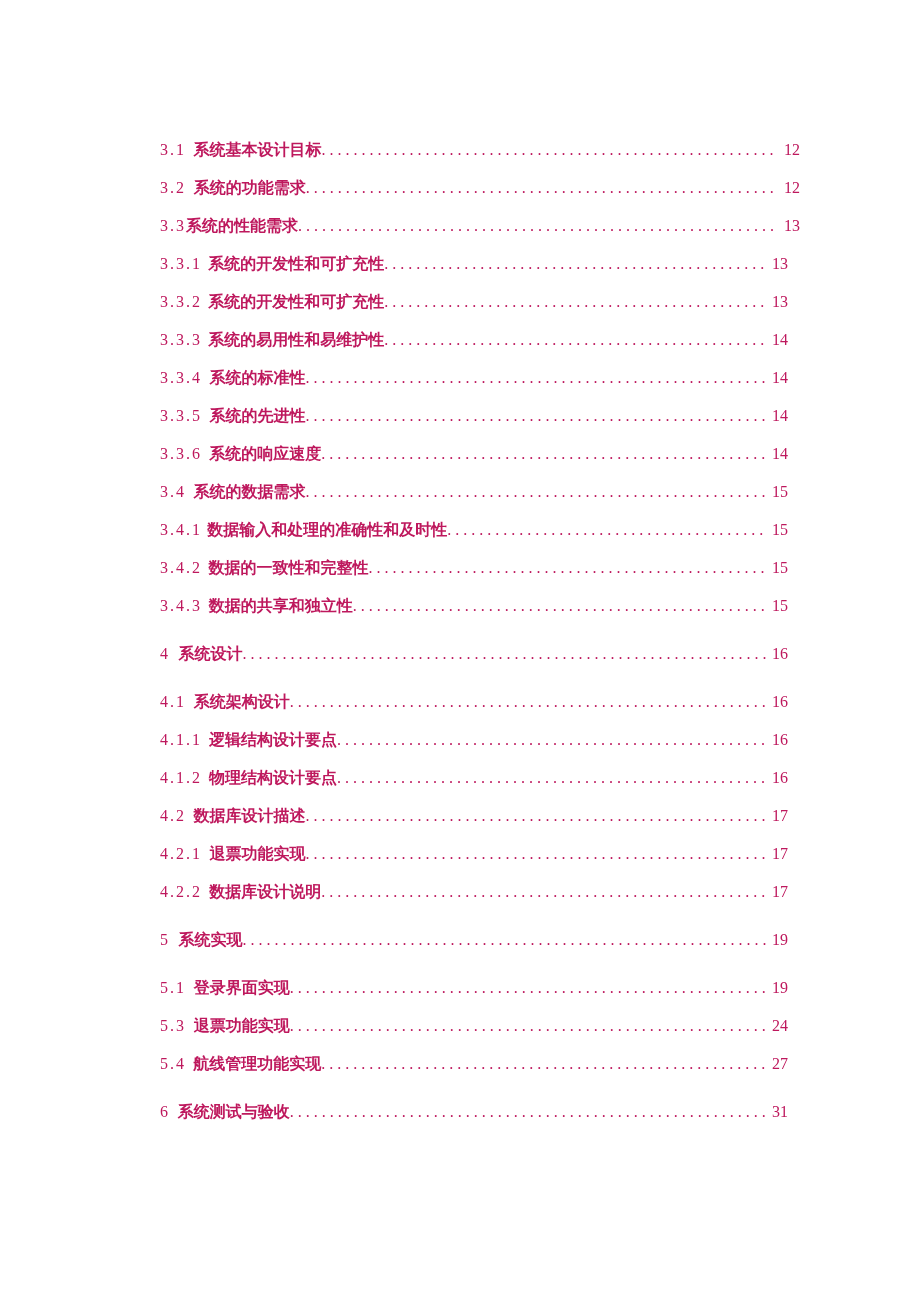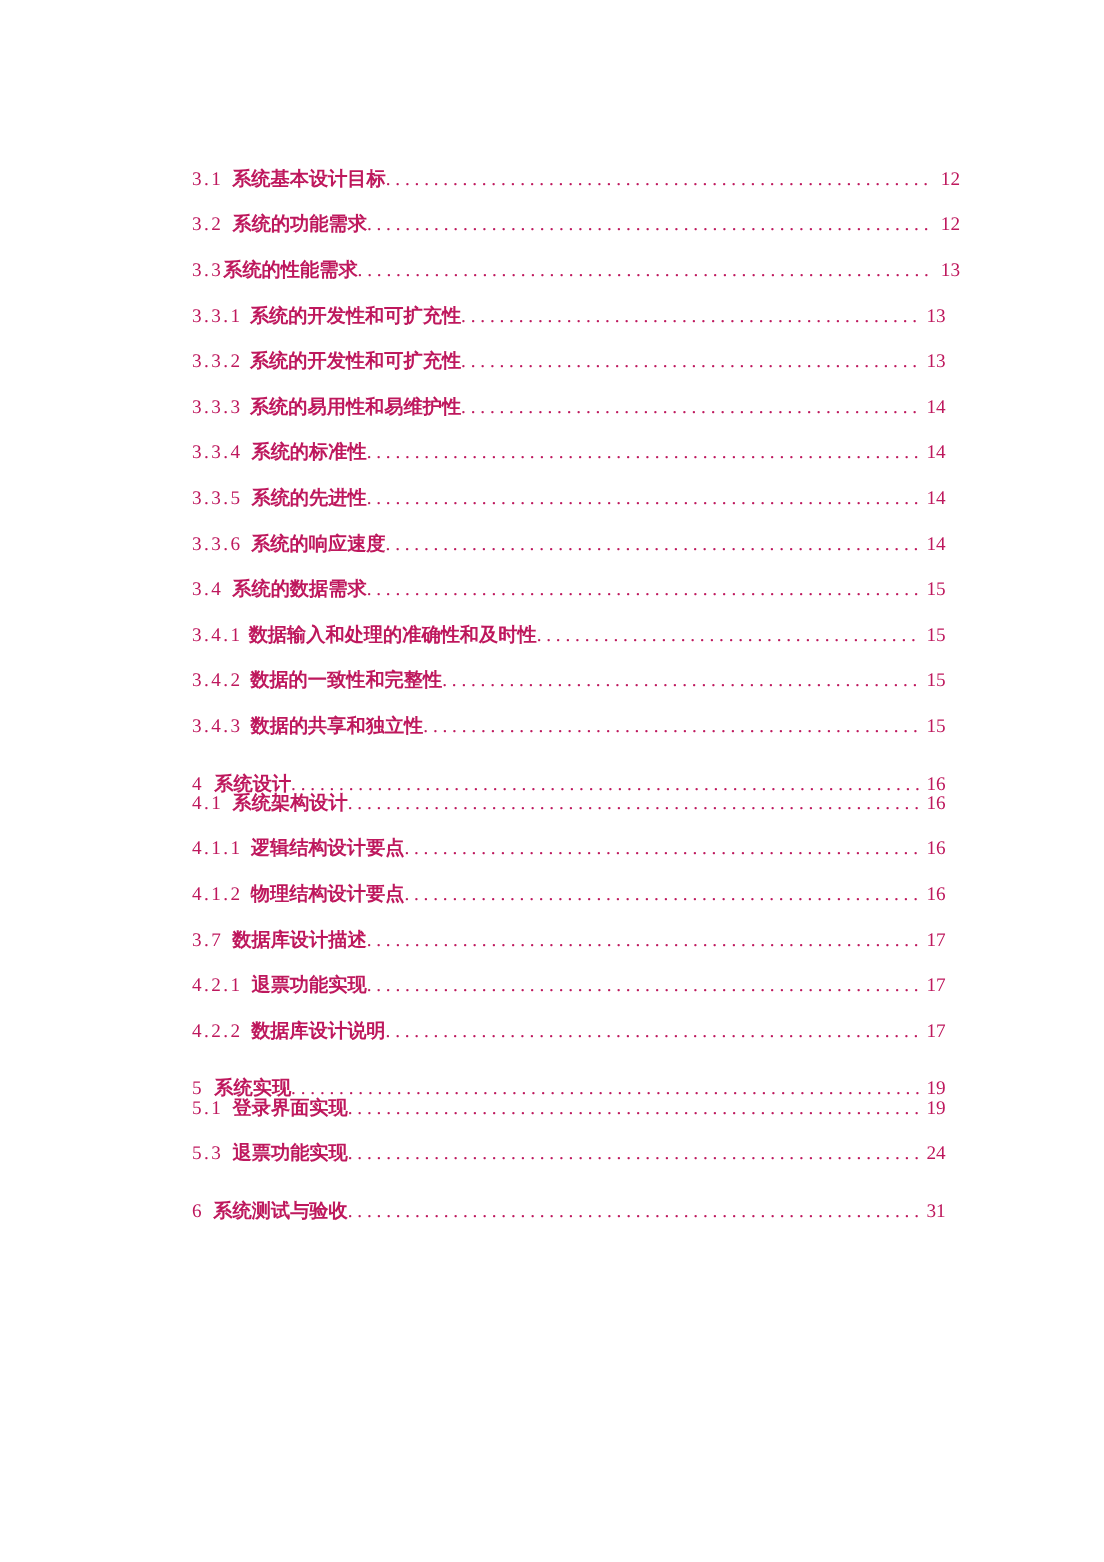--- a/index.html
+++ b/index.html
@@ -19,21 +19,21 @@
   }
   .toc-line {
     display: flex;
     align-items: baseline;
     white-space: nowrap;
     line-height: 1;
   }
   .toc-line.spaced { margin-top: 22px; }
   .toc-line.normal { margin-top: 22px; }
   .toc-line.section { margin-top: 32px; }
-  .toc-line.after-section { }
+  .toc-line.after-section { margin-top: 32px; }
   .num {
     flex: 0 0 auto;
     letter-spacing: 2px;
   }
   .title {
     flex: 0 0 auto;
     font-weight: bold;
   }
   .gap-wide   { display:inline-block; width: 22px; }
   .leader {
@@ -167,21 +167,21 @@
         <span class="pg wide">16</span>
       </div>
       <div class="toc-line normal">
         <span class="num">4.1.2</span>
         <span class="gap-wide"></span>
         <span class="title">物理结构设计要点 </span>
         <span class="leader"></span>
         <span class="pg wide">16</span>
       </div>
       <div class="toc-line normal">
-        <span class="num">3.7</span>
+        <span class="num">4.2</span>
         <span class="gap-wide"></span>
         <span class="title">数据库设计描述</span>
         <span class="leader"></span>
         <span class="pg wide">17</span>
       </div>
       <div class="toc-line normal">
         <span class="num">4.2.1</span>
         <span class="gap-wide"></span>
         <span class="title">退票功能实现  </span>
         <span class="leader"></span>
@@ -207,20 +207,27 @@
         <span class="title">登录界面实现</span>
         <span class="leader"></span>
         <span class="pg wide">19</span>
       </div>
       <div class="toc-line normal">
         <span class="num">5.3</span>
         <span class="gap-wide"></span>
         <span class="title">退票功能实现</span>
         <span class="leader"></span>
         <span class="pg wide">24</span>
+      </div>
+      <div class="toc-line normal">
+        <span class="num">5.4</span>
+        <span class="gap-wide"></span>
+        <span class="title">航线管理功能实现</span>
+        <span class="leader"></span>
+        <span class="pg wide">27</span>
       </div>
       <div class="toc-line section">
         <span class="num">6</span>
         <span class="gap-wide"></span>
         <span class="title">系统测试与验收 </span>
         <span class="leader"></span>
         <span class="pg wide">31</span>
       </div>
     </div>
 </div>

